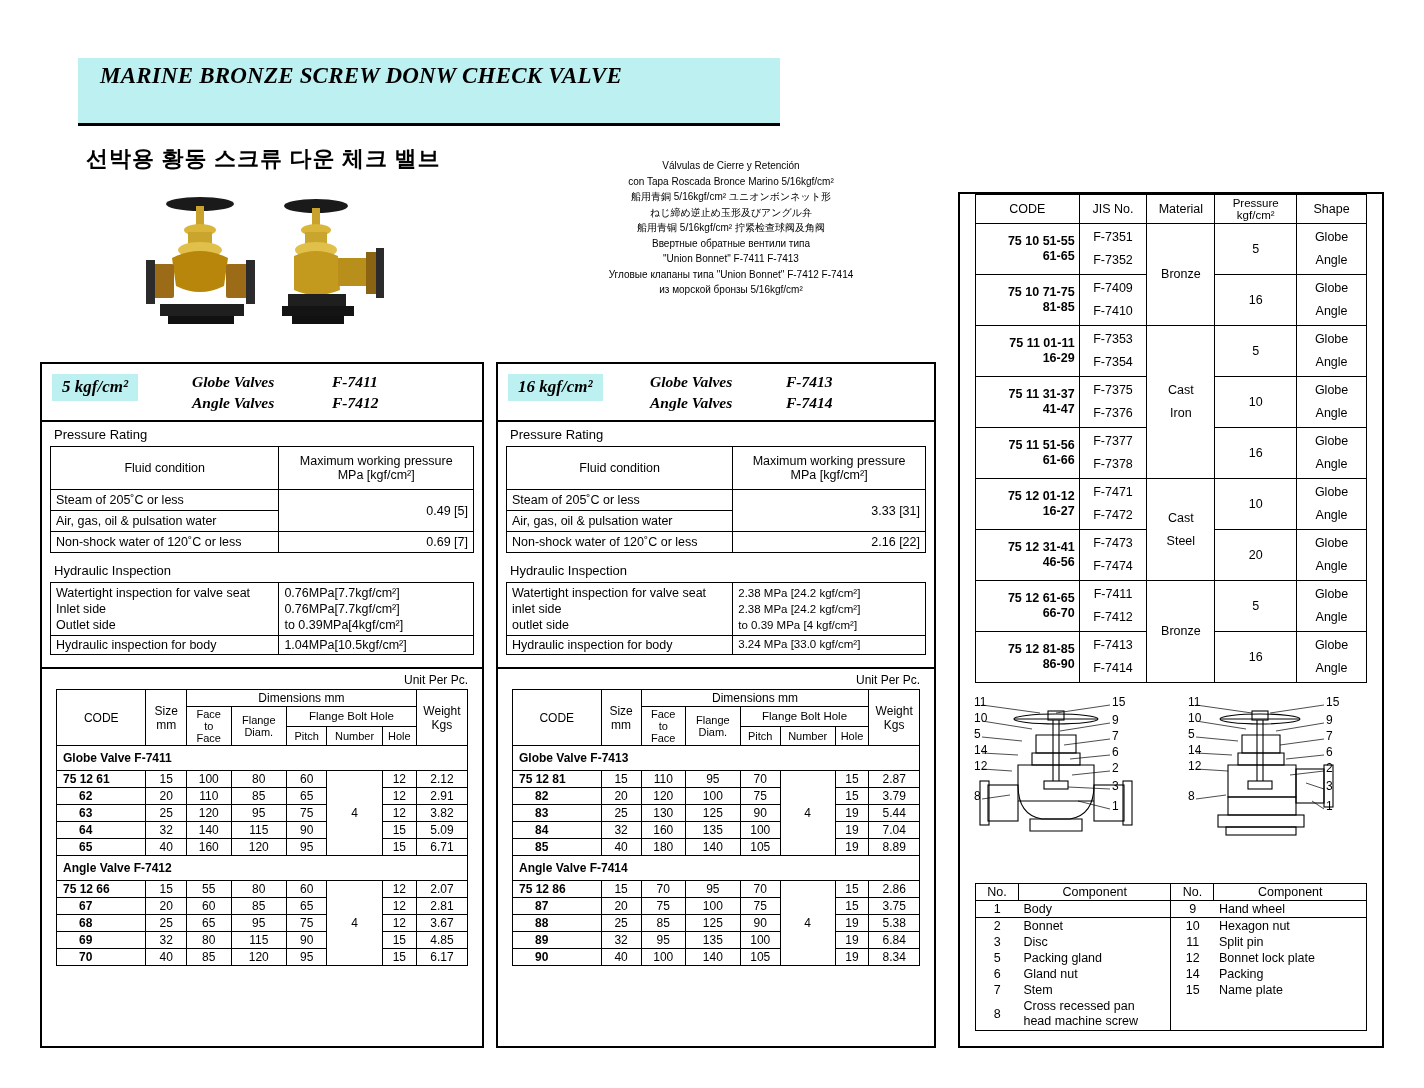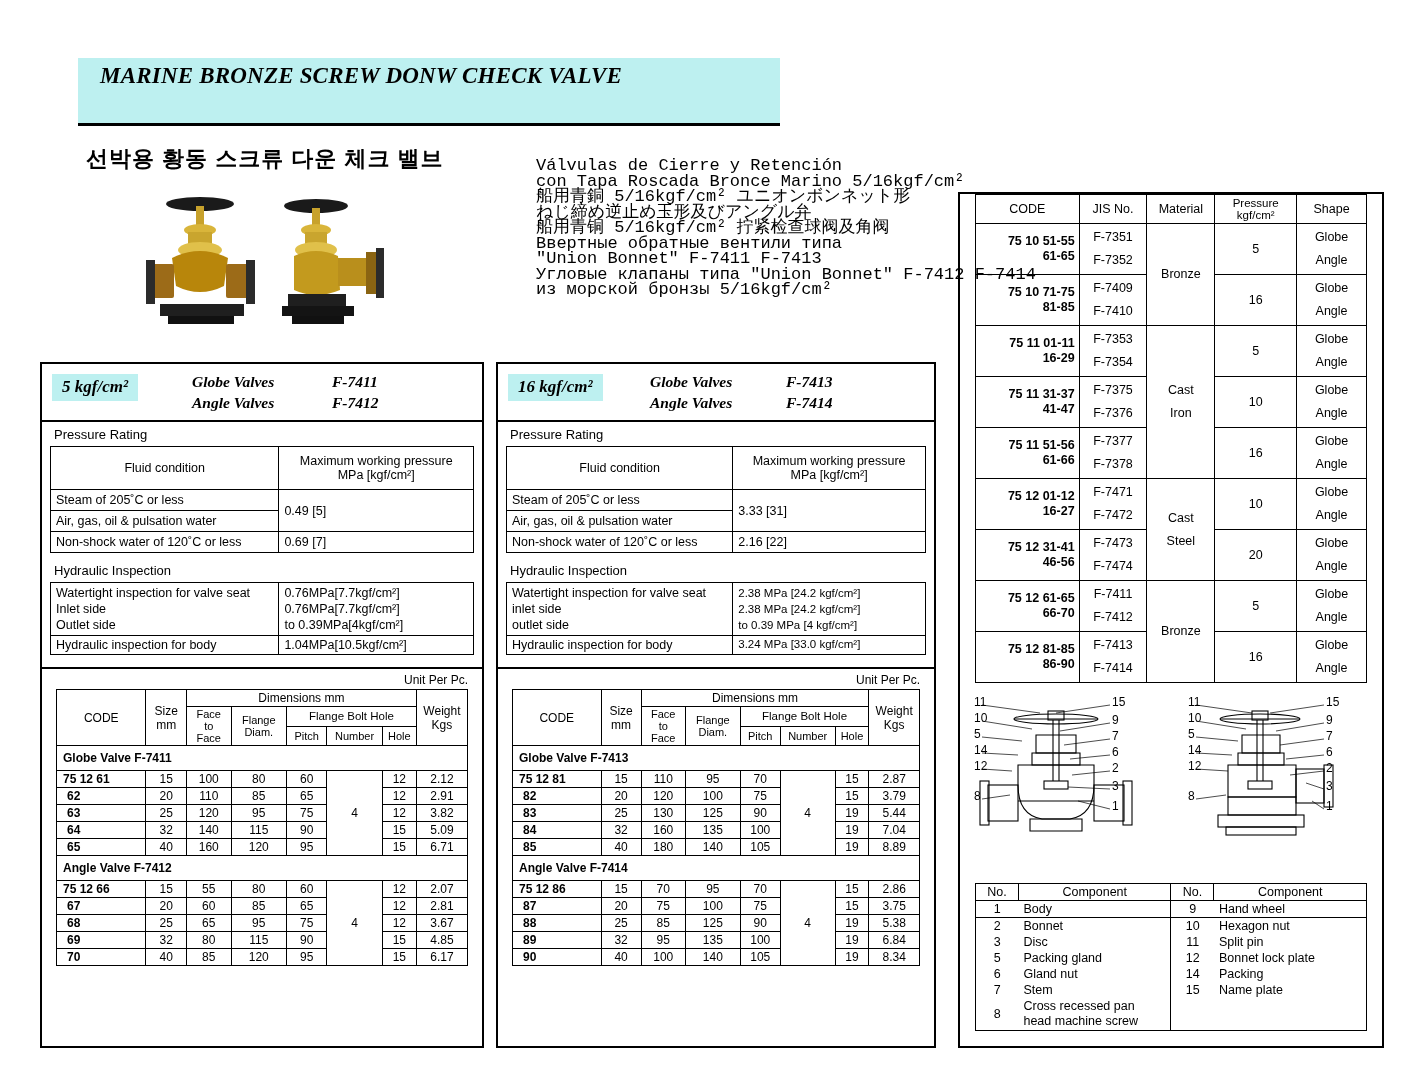--- a/index.html
+++ b/index.html
@@ -21,29 +21,29 @@
     padding:2px 0 0 22px;
     box-sizing:border-box;
   }
   .title-line{
     font-family:"Liberation Serif", serif;
     font-style:italic;font-weight:bold;font-size:23px;
     letter-spacing:.2px;line-height:31px;
   }
   .kor-title{
     position:absolute;left:86px;top:144px;
-    font-family:Liberation Sans, sans-serif;
+    font-family:Liberation Serif, serif;
     font-weight:bold;font-size:22px;letter-spacing:1px;
   }
 
   
   .lang-block{
     position:absolute;left:536px;top:158px;width:390px;
-    font-family:Liberation Mono, monospace;
-    font-size:17px;line-height:15.5px;
+    font-family:Liberation Sans, sans-serif;
+    font-size:10px;line-height:15.5px;text-align:center;
   }
   .lang-block div{white-space:nowrap;}
 
   
   .photo{position:absolute;left:138px;top:190px;width:270px;height:160px;}
   .photo svg{display:block;}
 
   
   .panel{position:absolute;border:2px solid #000;box-sizing:border-box;}
   #panel-left{left:40px;top:362px;width:444px;height:686px;}
@@ -70,33 +70,33 @@
   #panel-right .rate-types{left:152px;}
   #panel-right .rate-codes{left:288px;}
 
   .sec-label{font-size:13px;padding:5px 0 4px 12px;}
 
   
   .pr-wrap{padding:0 8px;}
   .pr-tbl{width:100%;border-collapse:collapse;font-size:12.5px;}
   .pr-tbl td{border:1px solid #000;padding:3px 5px;}
   .pr-tbl .hdr{text-align:center;border-radius:12px;}
-  .pr-tbl .val{text-align:left;}
+  .pr-tbl .val{text-align:right;}
 
   .hi-tbl{width:100%;border-collapse:collapse;font-size:12.5px;}
   .hi-tbl td{border:1px solid #000;padding:2px 5px;vertical-align:top;}
 
   .unit-per{font-size:12px;text-align:right;padding:4px 14px 2px 0;}
 
   
   .dim-tbl{width:100%;border-collapse:collapse;font-size:12px;table-layout:fixed;}
   .dim-tbl th,.dim-tbl td{border:1px solid #000;padding:1px 2px;text-align:center;font-weight:normal;}
   .dim-tbl .lbl{text-align:left;padding-left:6px;font-weight:bold;}
   .dim-tbl .code{font-weight:bold;text-align:left;padding-left:6px;}
-  .dim-tbl .code.indent{padding-left:10px;}
+  .dim-tbl .code.indent{padding-left:22px;}
 
   
   .g-title{font-size:15px;font-weight:bold;padding:10px 0 8px 14px;}
   .codes-tbl{border-collapse:collapse;font-size:12.5px;margin:0 auto;width:392px;}
   .codes-tbl th,.codes-tbl td{border:1px solid #000;padding:2px 4px;text-align:center;font-weight:normal;}
   .codes-tbl th{font-size:12.5px;}
   .codes-tbl .code-cell{font-weight:bold;text-align:right;padding-left:6px;white-space:pre-line;line-height:15px;}
   .codes-tbl .two{white-space:pre-line;line-height:23px;}
 
   .parts-tbl{border-collapse:collapse;font-size:12.5px;width:392px;margin:0 auto;}

